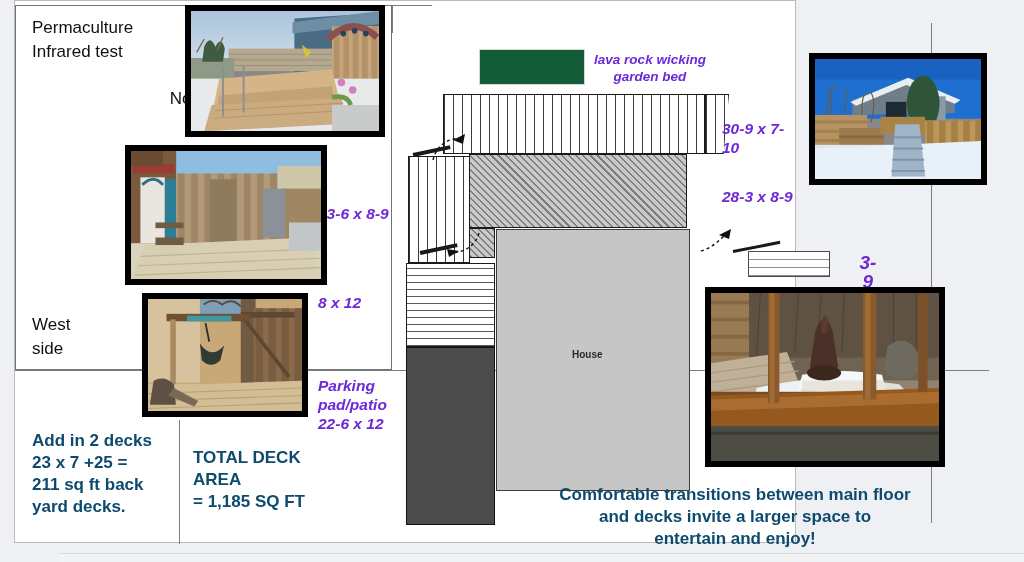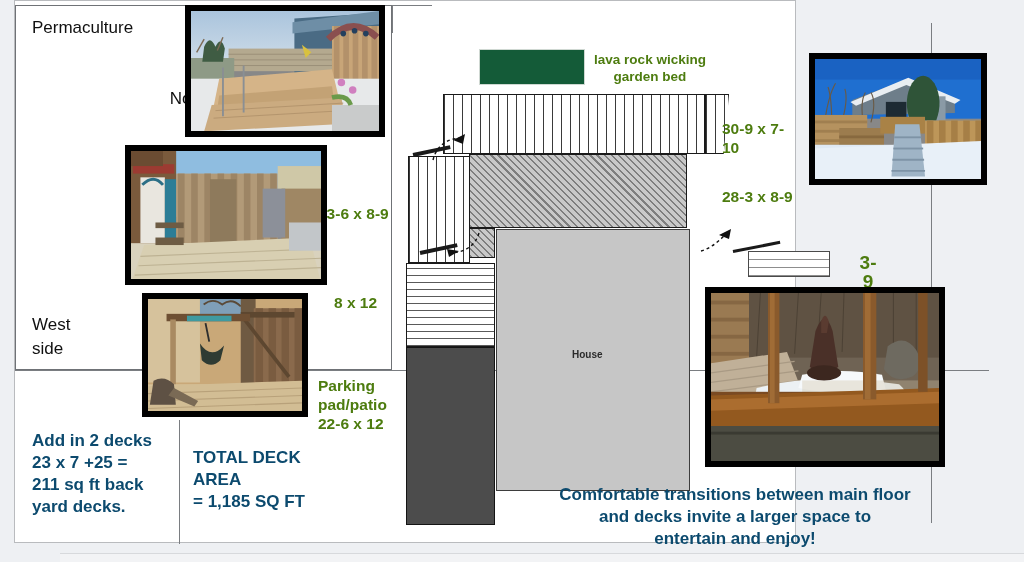--- a/index.html
+++ b/index.html
@@ -27,21 +27,21 @@
   .tbox{position:absolute;border:1px solid #6f7276;box-sizing:border-box;background:transparent;}
   #tbox-top{left:14px;top:5px;width:377px;height:364px;border-bottom:1px solid #6f7276;}
 
   .vline{position:absolute;background:#7a7d81;width:1px;}
   .hline{position:absolute;background:#7a7d81;height:1px;}
 
   
   .txt{position:absolute;color:#111;white-space:pre-line;}
   .label-plain{font-size:17px;line-height:25px;font-weight:400;color:#101010;}
 
-  .dim{position:absolute;font-weight:bold;font-size:15.5px;color:#4d7c0f;white-space:pre-line;line-height:19px;}
+  .dim{position:absolute;font-weight:bold;font-size:15.5px;color:#6d28d9;white-space:pre-line;line-height:19px;font-style:italic;}
   .caption-bold{position:absolute;font-weight:bold;font-size:17px;line-height:22px;color:#0c4a6e;}
 
   
   .photo{position:absolute;border:6px solid #000;box-sizing:border-box;overflow:hidden;background:#888;}
   .photo .inner{position:absolute;inset:0;}
 
   
   .shape{position:absolute;box-sizing:border-box;}
 
   .deck-vert{
@@ -88,20 +88,21 @@
     <div class="hline" style="left:0px;top:369px;width:974px;"></div>
 
     <div class="vline" style="left:916px;top:22px;height:500px;"></div>
 
     <div class="vline" style="left:377px;top:4px;height:28px;"></div>
     <div class="hline" style="left:377px;top:4px;width:40px;"></div>
 
     <div class="vline" style="left:164px;top:419px;height:124px;"></div>
 
     <div class="txt label-plain" style="left:17px;top:14px;width:220px;">Permaculture</div>
+    <div class="txt label-plain" style="left:17px;top:38px;width:220px;">Infrared test</div>
     <div class="txt label-plain" style="left:17px;top:85px;width:220px;text-align:right;">North deck</div>
     <div class="txt label-plain" style="left:17px;top:311px;width:150px;">West</div>
     <div class="txt label-plain" style="left:17px;top:335px;width:150px;">side</div>
 
     <div class="shape swatch-green" id="legend-swatch" style="left:464px;top:48px;width:106px;height:36px;background:#145B38;"></div>
     <div class="dim" style="left:570px;top:50px;width:130px;text-align:center;font-size:13.5px;line-height:17px;">lava rock wicking
 garden bed</div>
 
     <div class="shape deck-vert" style="left:428px;top:93px;width:262px;height:60px;"></div>
     <div class="shape deck-vert" style="left:690px;top:93px;width:24px;height:60px;
@@ -135,21 +136,21 @@
     </svg>
     <svg class="dashcurve" style="left:684px;top:228px;width:42px;height:26px;" viewBox="0 0 42 26">
       <path d="M2,22 C10,20 18,14 26,6" fill="none" stroke="#111" stroke-width="1.4" stroke-dasharray="3,3"></path>
       <polygon points="32,0 20,6 30,10" fill="#111"></polygon>
     </svg>
 
     <div class="dim" style="left:707px;top:118px;">30-9 x 7-10</div>
     <div class="dim" style="left:707px;top:186px;">28-3 x 8-9</div>
     <div class="dim" style="left:843px;top:252px;font-size:19px;text-align:center;">3-9 x 11</div>
     <div class="dim" style="left:303px;top:203px;">13-6 x 8-9</div>
-    <div class="dim" style="left:319px;top:292px;">8 x 12</div>
+    <div class="dim" style="left:303px;top:292px;">8 x 12</div>
     <div class="dim" style="left:303px;top:375px;">Parking
 pad/patio
 22-6 x 12</div>
 
     <div class="caption-bold" style="left:17px;top:429px;width:160px;white-space:pre-line;">Add in 2 decks
 23 x 7 +25 =
 211 sq ft back
 yard decks.</div>
     <div class="caption-bold" style="left:178px;top:446px;width:180px;white-space:pre-line;">TOTAL  DECK
 AREA

